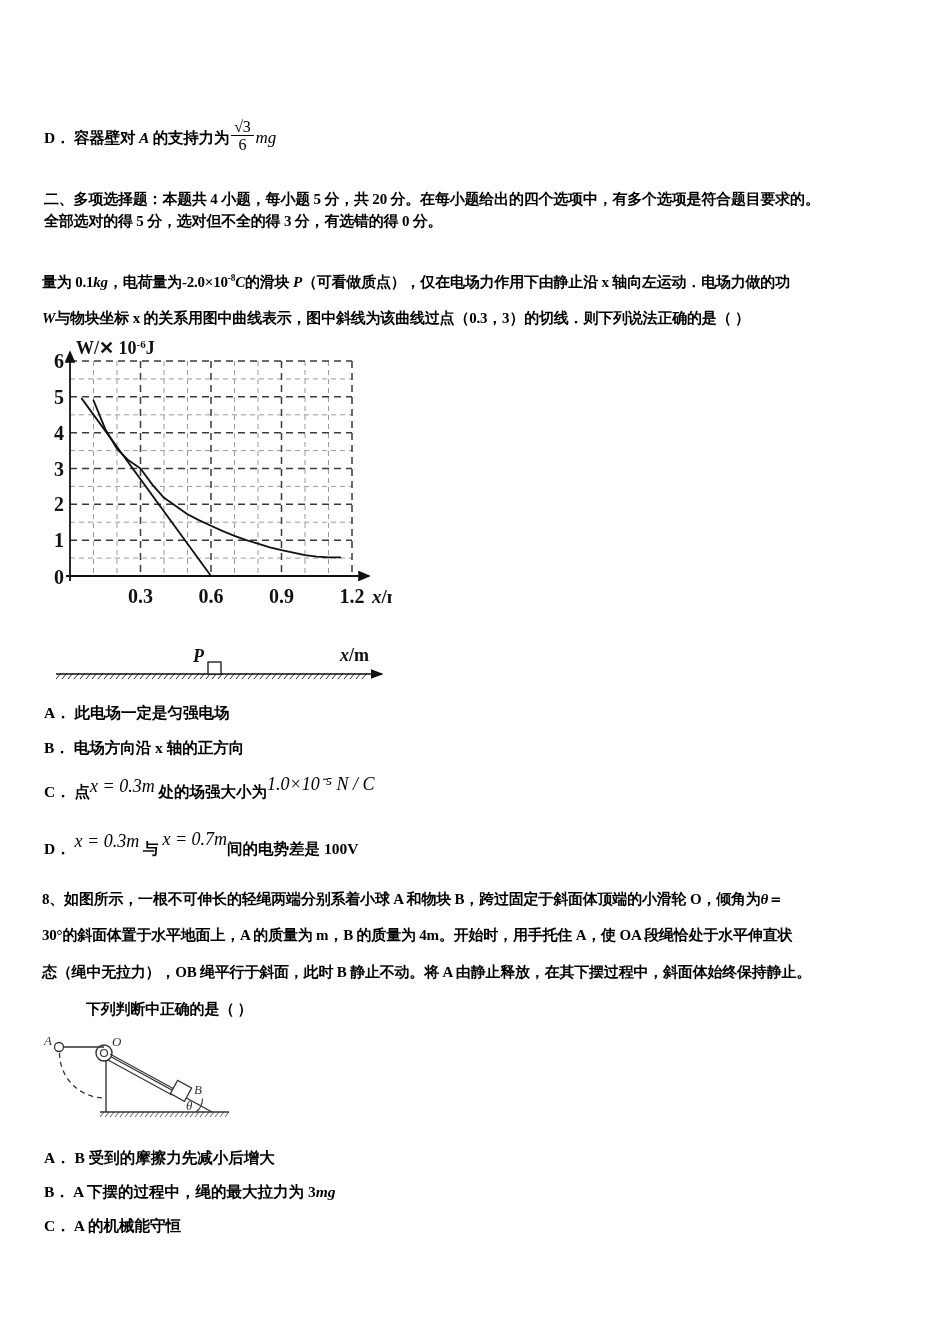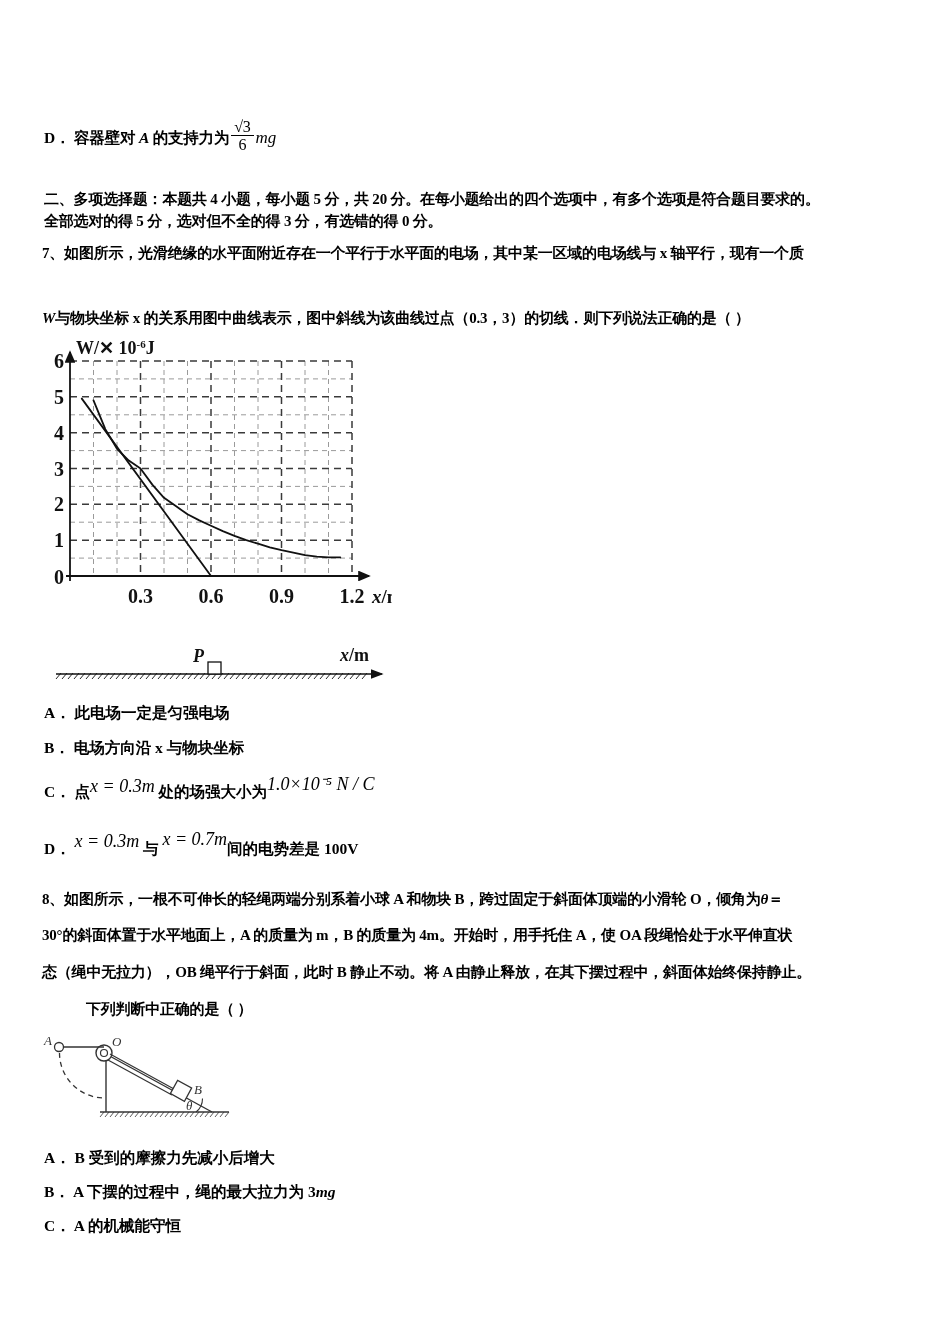--- a/index.html
+++ b/index.html
@@ -101,22 +101,24 @@
     <span class="ital">A</span>
     <span>的支持力为</span><span class="frac">
       <span class="num sqrt"><span>√3</span></span>
       <span class="den">6</span>
     </span><span class="serif-math">mg</span>
   </div>
 
   <div class="txt" style="left:44px; top:192px; font-size:15px;">二、多项选择题：本题共 4 小题，每小题 5 分，共 20 分。在每小题给出的四个选项中，有多个选项是符合题目要求的。</div>
   <div class="txt" style="left:44px; top:214px; font-size:15px;">全部选对的得 5 分，选对但不全的得 3 分，有选错的得 0 分。</div>
 
-  <div class="txt" style="left:42px; top:246px; font-size:15px;">7、如图所示，光滑绝缘的水平面附近存在一个平行于水平面的电场，其中某一区域的电场线与 x 轴平行，现有一个质</div>
-
+
+  <div class="txt" style="left:42px; top:275px; font-size:15px;">
+    <span>量为 0.1</span><span class="ital">kg</span><span>，电荷量为-2.0×10</span><sup>-8</sup><span class="ital">C</span><span>的滑块</span> <span class="ital">P</span><span>（可看做质点），仅在电场力作用下由静止沿 x 轴向左运动．电场力做的功</span>
+  </div>
 
   <div class="txt" style="left:42px; top:311px; font-size:15px;">
     <span class="ital">W</span><span>与物块坐标 x 的关系用图中曲线表示，图中斜线为该曲线过点（0.3，3）的切线．则下列说法正确的是（      ）</span>
   </div>
 
   <div id="graph-figure">
     <svg width="350" height="290" viewBox="0 0 350 290">
       <defs>
         <marker id="arrowhead" markerWidth="7" markerHeight="6" refX="6" refY="3" orient="auto">
           <polygon points="0,0 7,3 0,6" fill="#111"></polygon>
@@ -262,21 +264,21 @@
     </svg>
   </div>
 
   <div class="opt" style="left:44px; top:703px;">
     <span>A．</span>
     <span>此电场一定是匀强电场</span>
   </div>
 
   <div class="opt" style="left:44px; top:738px;">
     <span>B．</span>
-    <span>电场方向沿 x 与物块坐标</span>
+    <span>电场方向沿 x 轴的正方向</span>
   </div>
 
   <div class="opt" style="left:44px; top:778px;">
     <span>C．</span>
     <span>点</span><span class="serif-math" style="font-size:18px; position:relative; top:-5px;">x = 0.3m</span>
     <span>处的场强大小为</span><span class="serif-math" style="font-size:18px; position:relative; top:-7px;font-family:Liberation Serif, serif;">1.0×10⁻⁵ N / C</span>
   </div>
 
   <div class="opt" style="left:44px; top:838px;">
     <span>D．</span>

